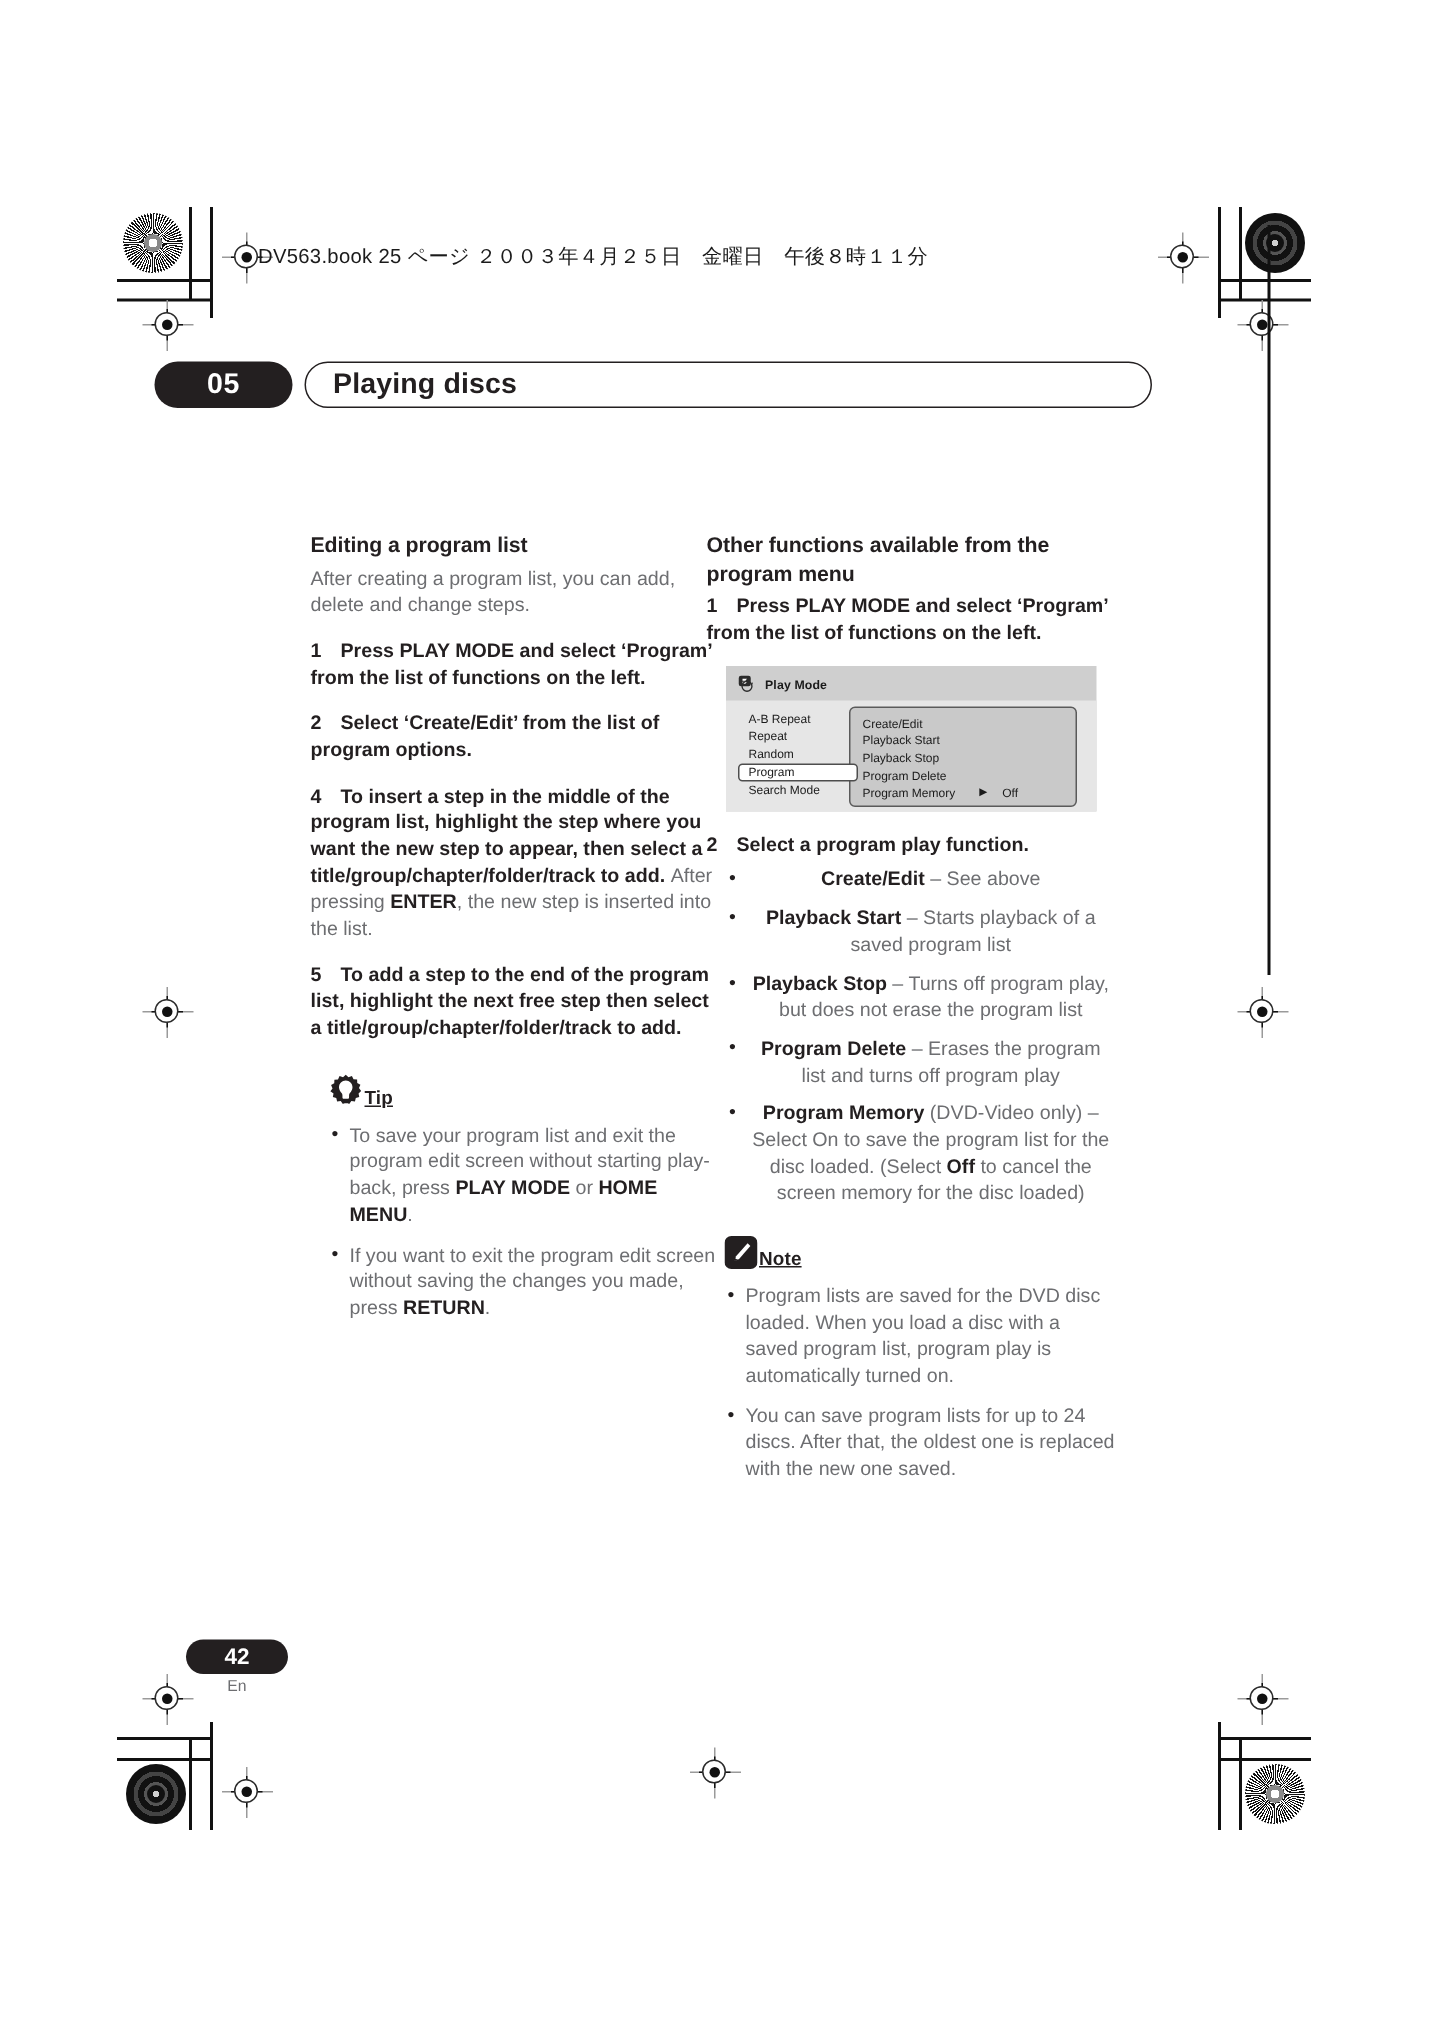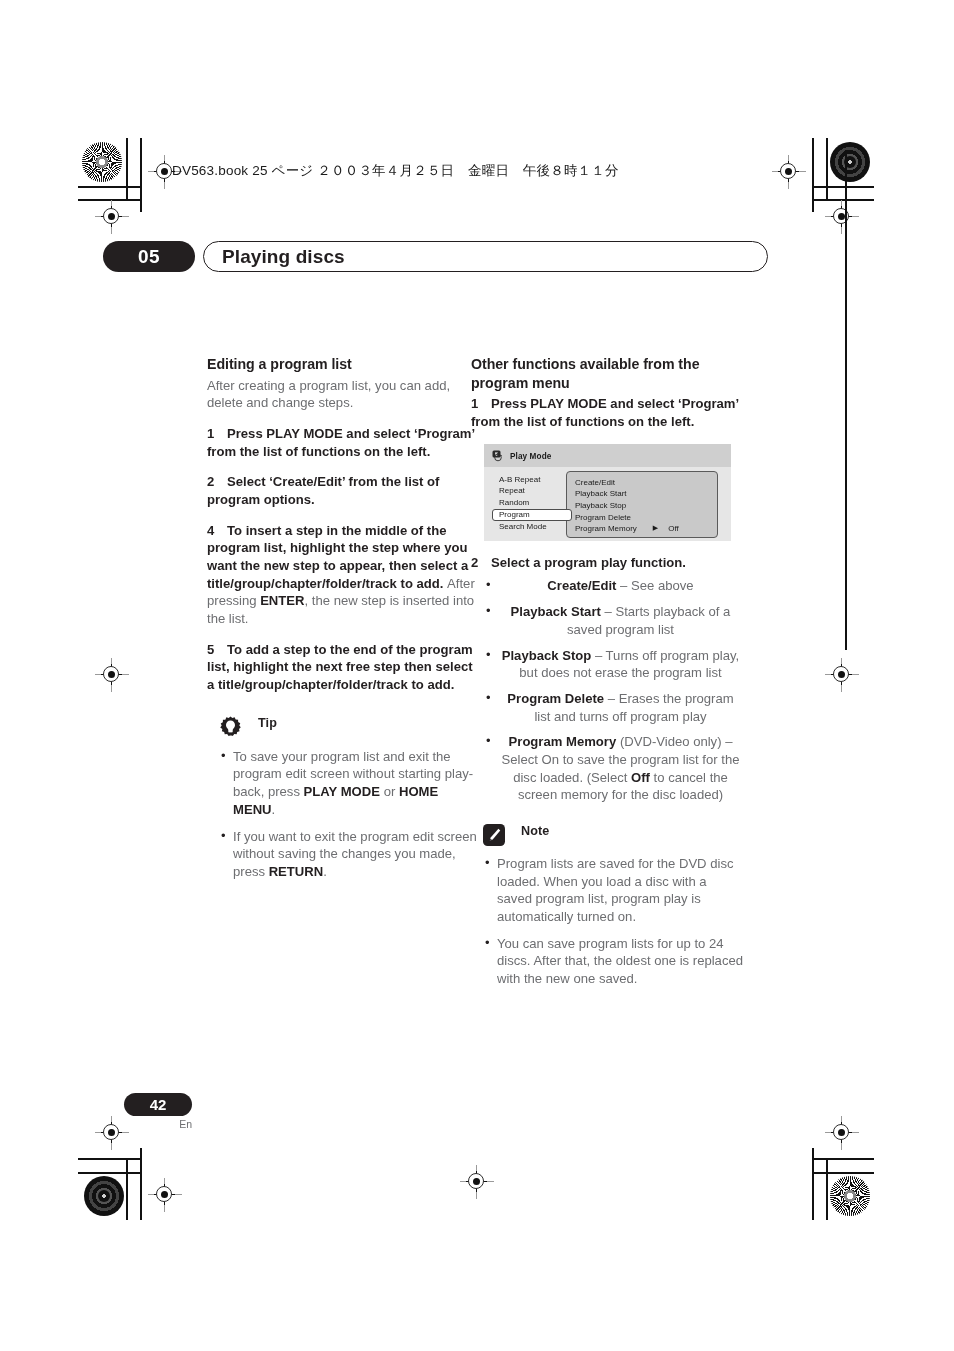--- a/index.html
+++ b/index.html
@@ -170,23 +170,24 @@
   }
   p.step .after {
     font-weight: normal;
     color: #6d6e71;
   }
   p.step .after b { color: #231f20; }
 
   
   .callout-head {
     display: flex;
-    align-items: flex-start;
-    gap: 16px;
+    align-items: flex-end;
+    gap: 1px;
     margin: 8px 0 9px 0;
+    text-decoration: underline;
   }
   .callout-head .label {
     font-size: 12.6px;
     font-weight: bold;
     color: #231f20;
     letter-spacing: .1px;
   }
   .tip-icon  { width: 23px; height: 23px; display:block; }
   .note-icon { width: 22px; height: 22px; display:block; }
 
@@ -307,21 +308,21 @@
     font-size: 15px;
     display: flex;
     align-items: center;
     justify-content: center;
   }
   .pagelang {
     position: absolute;
     left: 124px;
     top: 1118px;
     width: 68px;
-    text-align: right;
+    text-align: center;
     font-size: 10.5px;
     color: #6d6e71;
   }
 </style>
 </head>
 <body>
 
 <div id="page">
 
   <div class="cropline" style="left:126px; top:138px; width:1.6px; height:62px;"></div>

